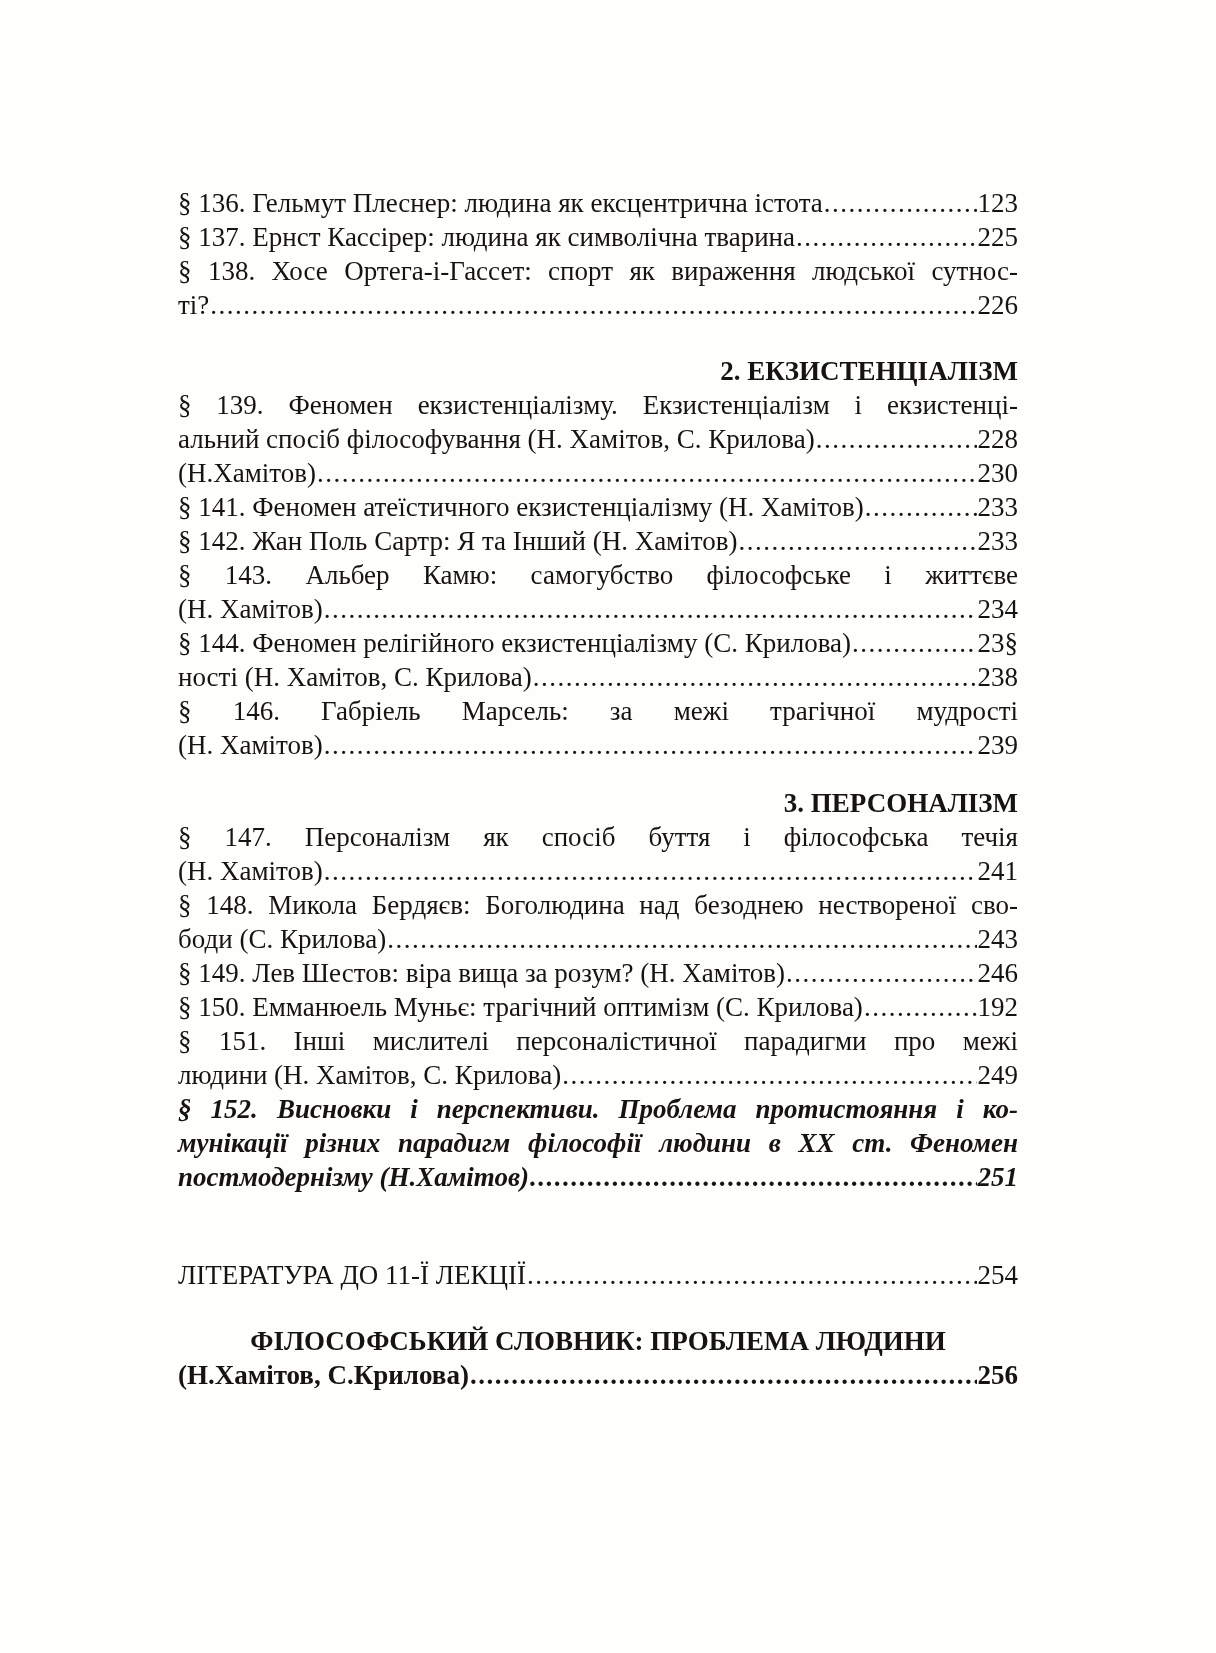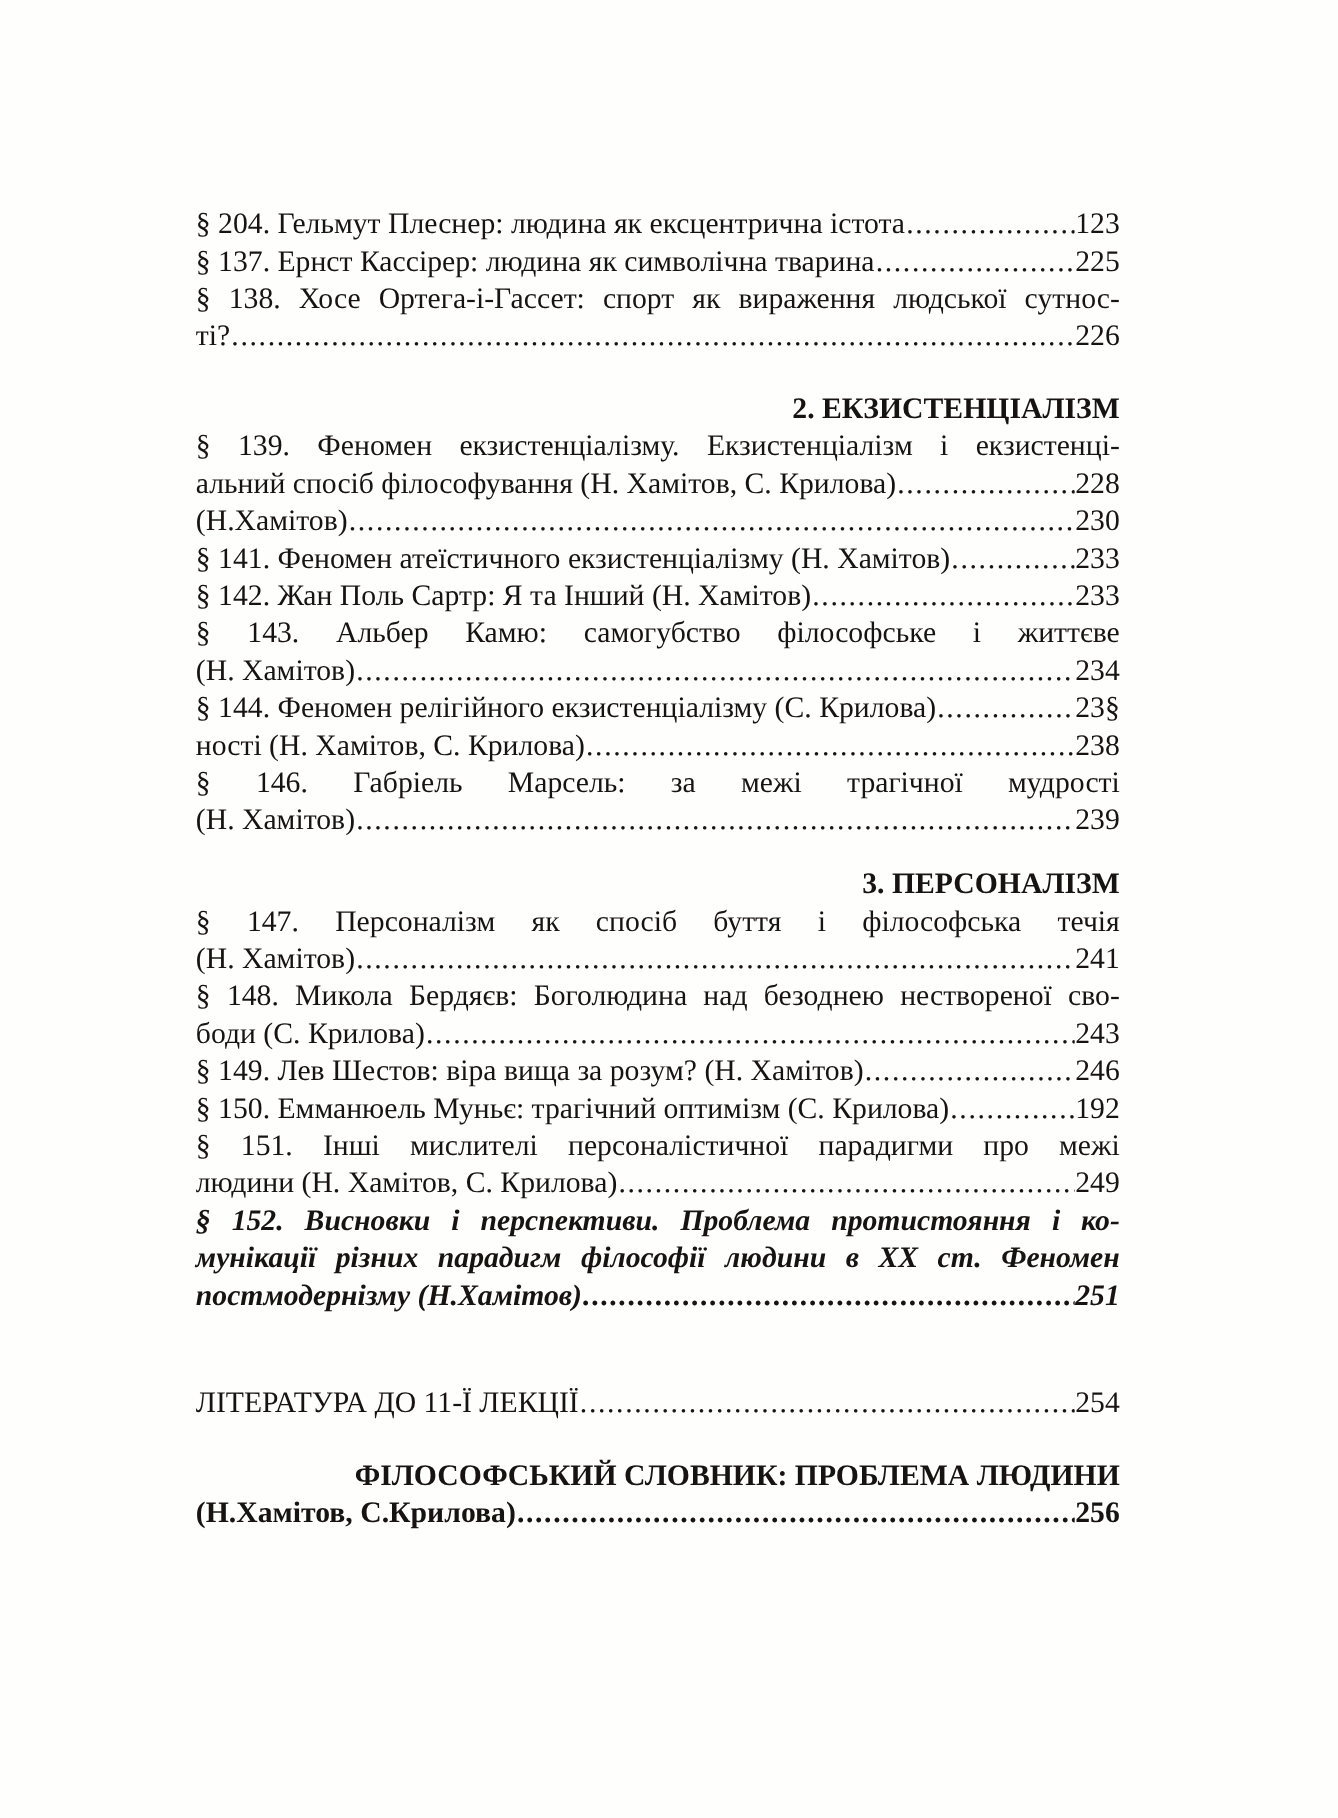--- a/index.html
+++ b/index.html
@@ -51,39 +51,39 @@
     overflow: hidden;
     white-space: nowrap;
     letter-spacing: 1.5px;
     margin: 0 1px;
   }
   .line.leader .num {
     flex: 0 0 auto;
     white-space: nowrap;
   }
   .line.left {
-    text-align: right;
+    text-align: center;
     white-space: nowrap;
   }
   .heading {
     text-align: right;
     font-weight: bold;
     width: 100%;
   }
   .bold { font-weight: bold; }
   .bolditalic { font-weight: bold; font-style: italic; }
   .spacer { width: 100%; }
 </style>
 </head>
 <body style="background: rgb(254, 254, 253);">
 
 <div class="page">
   <div class="content" id="content" style="color: rgb(23, 19, 16);">
       <div class="line leader">
-        <span class="t">§ 204. Гельмут Плеснер: людина як ексцентрична істота</span>
+        <span class="t">§ 136. Гельмут Плеснер: людина як ексцентрична істота</span>
         <span class="dots">....................................................................................................................................................................................................</span>
         <span class="num">123</span>
       </div>
       <div class="line leader">
         <span class="t">§ 137. Ернст Кассірер: людина як символічна тварина</span>
         <span class="dots">....................................................................................................................................................................................................</span>
         <span class="num">225</span>
       </div>
       <div class="line fill">§ 138. Хосе Ортега-і-Гассет: спорт як вираження людської сутнос-</div>
       <div class="line leader">

